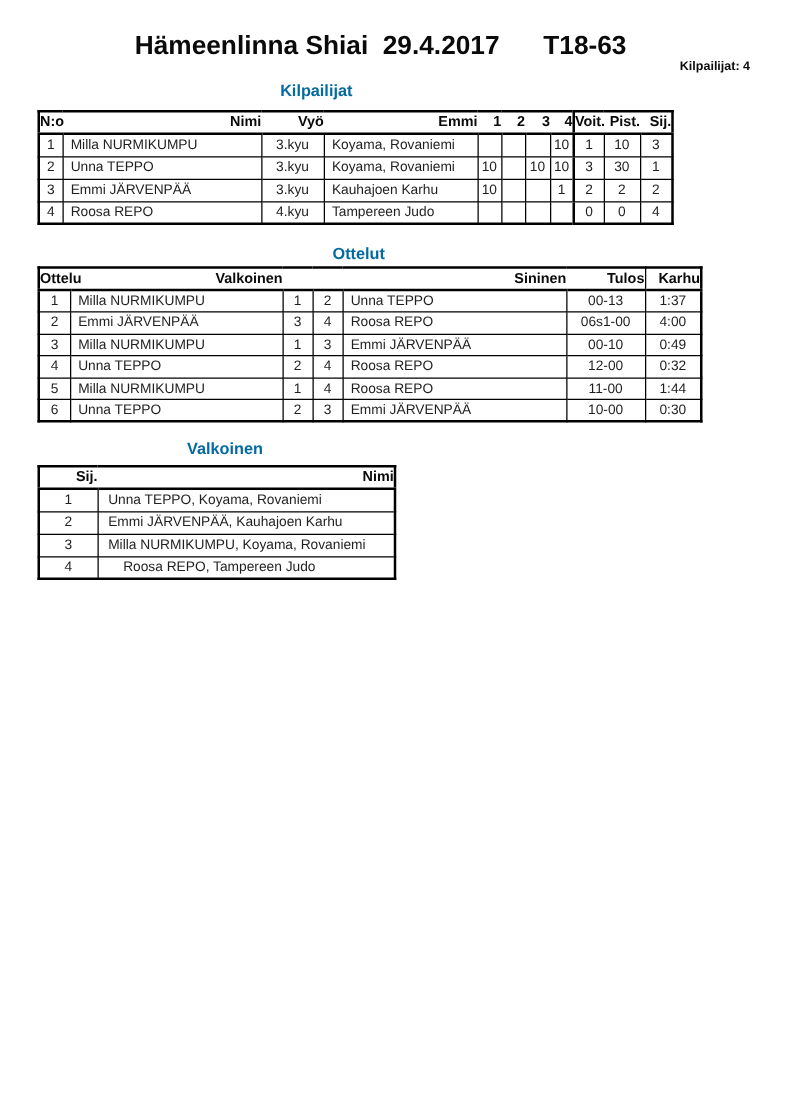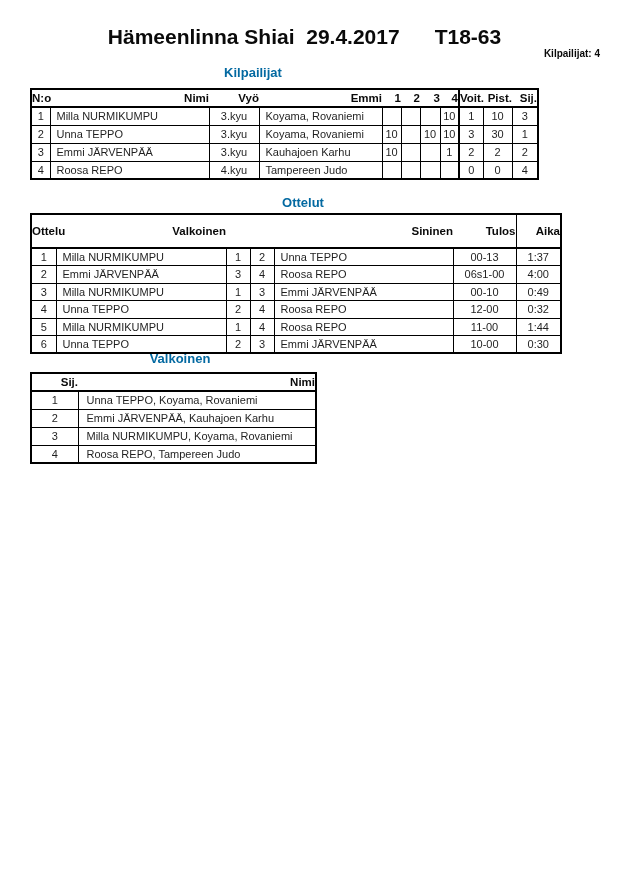--- a/index.html
+++ b/index.html
@@ -35,21 +35,21 @@
   }
   .section-label {
     position: absolute;
     transform: translateX(-50%);
     font-size: 13px;
     font-weight: bold;
     white-space: nowrap;
     color: #0369a1;
   }
   #label-kilpailijat { left: 253px; top: 65px; }
-  #label-ottelut     { left: 303px; top: 195px; }
+  #label-ottelut     { left: 287px; top: 195px; }
   #label-tulokset    { left: 180px; top: 351px; }
 
   table {
     position: absolute;
     border-collapse: collapse;
     table-layout: fixed;
     border: 2px solid #000;
     background: #fff;
   }
   th {
@@ -73,21 +73,21 @@
   }
   th.edge-left { text-align: right; }
   td.l { text-align: left; padding-left: 6px; }
   .thick { border-left: 2px solid #000 !important; }
   th.divided { border-left: 1px solid #000; }
 
   #table-kilpailijat { left: 30px; top: 88px;  width: 507px; }
   #table-kilpailijat tr { height: 18px; }
 
   #table-ottelut { left: 30px; top: 213px; width: 530px; }
-  #table-ottelut thead tr { height: 34px; margin-top: 36px; }
+  #table-ottelut thead tr { height: 18px; margin-top: 36px; }
   #table-ottelut tbody tr { height: 17.5px; }
 
   #table-tulokset { left: 30px; top: 372px; width: 285px; }
   #table-tulokset tr { height: 18px; }
 </style>
 </head>
 <body>
 
 <div class="page">
 
@@ -194,21 +194,21 @@
         <col style="width:45px">
     </colgroup>
     <thead>
       <tr>
         <th class="edge-left">Ottelu</th>
         <th>Valkoinen</th>
         <th></th>
         <th></th>
         <th>Sininen</th>
         <th>Tulos</th>
-        <th class="divided">Aika</th>
+        <th class="divided">Karhu</th>
       </tr>
     </thead>
     <tbody>
       <tr>
         <td>1</td>
         <td class="l">Milla NURMIKUMPU</td>
         <td>1</td>
         <td>2</td>
         <td class="l">Unna TEPPO</td>
         <td>00-13</td>
@@ -283,18 +283,18 @@
       <tr>
         <td>2</td>
         <td class="l" style="padding-left:8px">Emmi JÄRVENPÄÄ, Kauhajoen Karhu</td>
       </tr>
       <tr>
         <td>3</td>
         <td class="l" style="padding-left:8px">Milla NURMIKUMPU, Koyama, Rovaniemi</td>
       </tr>
       <tr>
         <td>4</td>
-        <td class="l" style="padding-left:8px">Roosa REPO, Tampereen Judo</td>
+        <td class="l" style="padding-left:20px">Roosa REPO, Tampereen Judo</td>
       </tr>
     </tbody>
   </table>
 
 </div>
 
 </body></html>

